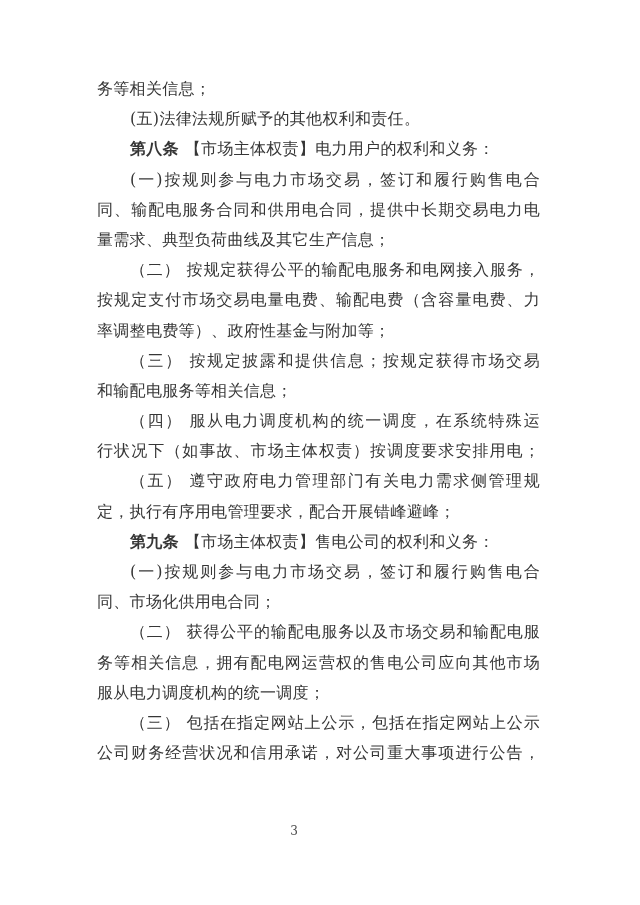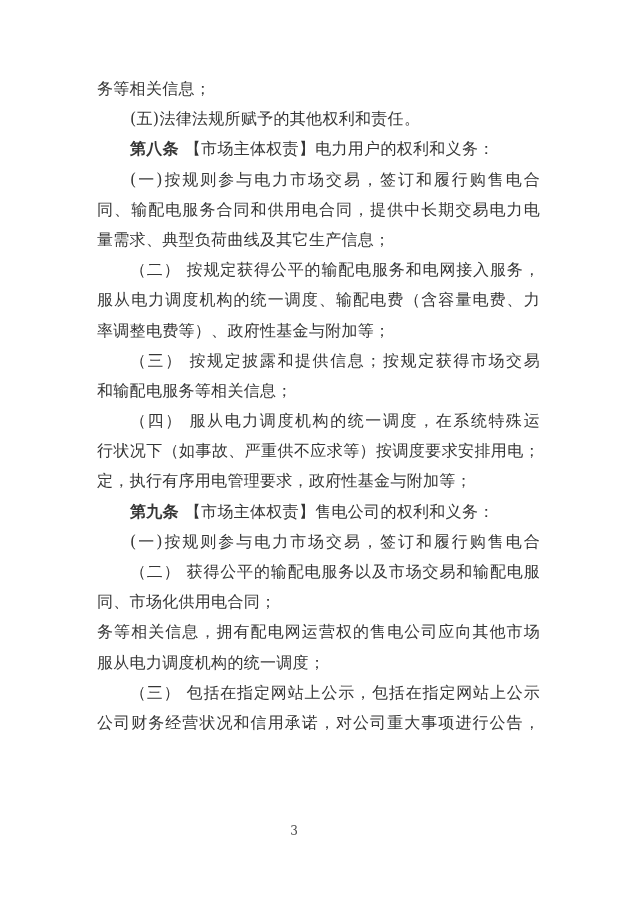--- a/index.html
+++ b/index.html
@@ -58,30 +58,31 @@
 
 <div class="page">
   <div class="content">
       <div class="line"><span class="seg">务等相关信息；</span></div>
       <div class="line indent"><span class="seg">(五)法律法规所赋予的其他权利和责任。</span></div>
       <div class="line indent"><span class="seg bold">第八条 </span><span class="seg">【市场主体权责】电力用户的权利和义务：</span></div>
       <div class="line indent fill"><span class="seg">(一)按规则参与电力市场交易，签订和履行购售电合</span></div>
       <div class="line fill"><span class="seg">同、输配电服务合同和供用电合同，提供中长期交易电力电</span></div>
       <div class="line"><span class="seg">量需求、典型负荷曲线及其它生产信息；</span></div>
       <div class="line indent fill"><span class="seg">（二） 按规定获得公平的输配电服务和电网接入服务，</span></div>
-      <div class="line fill"><span class="seg">服从电力调度机构的统一调度、输配电费（含容量电费、力</span></div>
+      <div class="line fill"><span class="seg">按规定支付市场交易电量电费、输配电费（含容量电费、力</span></div>
       <div class="line"><span class="seg">率调整电费等）、政府性基金与附加等；</span></div>
       <div class="line indent fill"><span class="seg">（三） 按规定披露和提供信息；按规定获得市场交易</span></div>
       <div class="line"><span class="seg">和输配电服务等相关信息；</span></div>
       <div class="line indent fill"><span class="seg">（四） 服从电力调度机构的统一调度，在系统特殊运</span></div>
-      <div class="line fill"><span class="seg">行状况下（如事故、严重供不应求等）按调度要求安排用电；</span></div>
-      <div class="line"><span class="seg">定，执行有序用电管理要求，政府性基金与附加等；</span></div>
+      <div class="line fill"><span class="seg">行状况下（如事故、市场主体权责）按调度要求安排用电；</span></div>
+      <div class="line indent fill"><span class="seg">（五） 遵守政府电力管理部门有关电力需求侧管理规</span></div>
+      <div class="line"><span class="seg">定，执行有序用电管理要求，配合开展错峰避峰；</span></div>
       <div class="line indent"><span class="seg bold">第九条 </span><span class="seg">【市场主体权责】售电公司的权利和义务：</span></div>
       <div class="line indent fill"><span class="seg">(一)按规则参与电力市场交易，签订和履行购售电合</span></div>
+      <div class="line"><span class="seg">同、市场化供用电合同；</span></div>
       <div class="line indent fill"><span class="seg">（二） 获得公平的输配电服务以及市场交易和输配电服</span></div>
-      <div class="line"><span class="seg">同、市场化供用电合同；</span></div>
       <div class="line fill"><span class="seg">务等相关信息，拥有配电网运营权的售电公司应向其他市场</span></div>
       <div class="line"><span class="seg">服从电力调度机构的统一调度；</span></div>
       <div class="line indent fill"><span class="seg">（三） 包括在指定网站上公示，包括在指定网站上公示</span></div>
       <div class="line fill"><span class="seg">公司财务经营状况和信用承诺，对公司重大事项进行公告，</span></div>
     </div>
   <div class="page-number">3</div>
 </div>
 
 </body></html>

